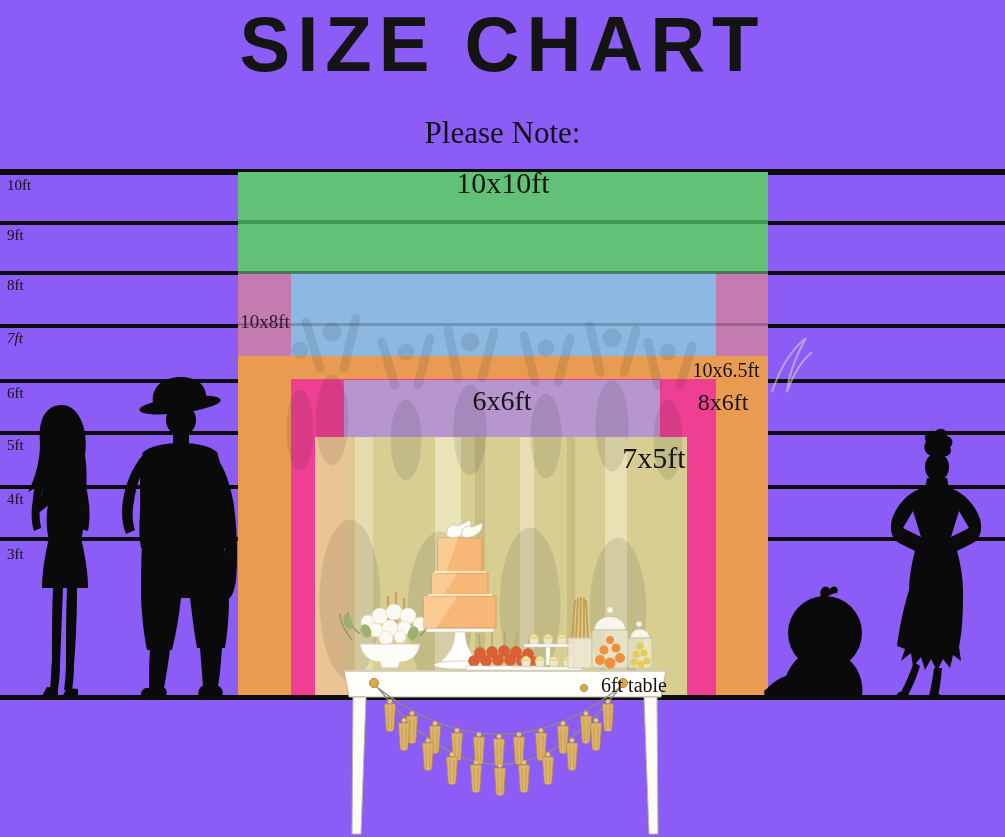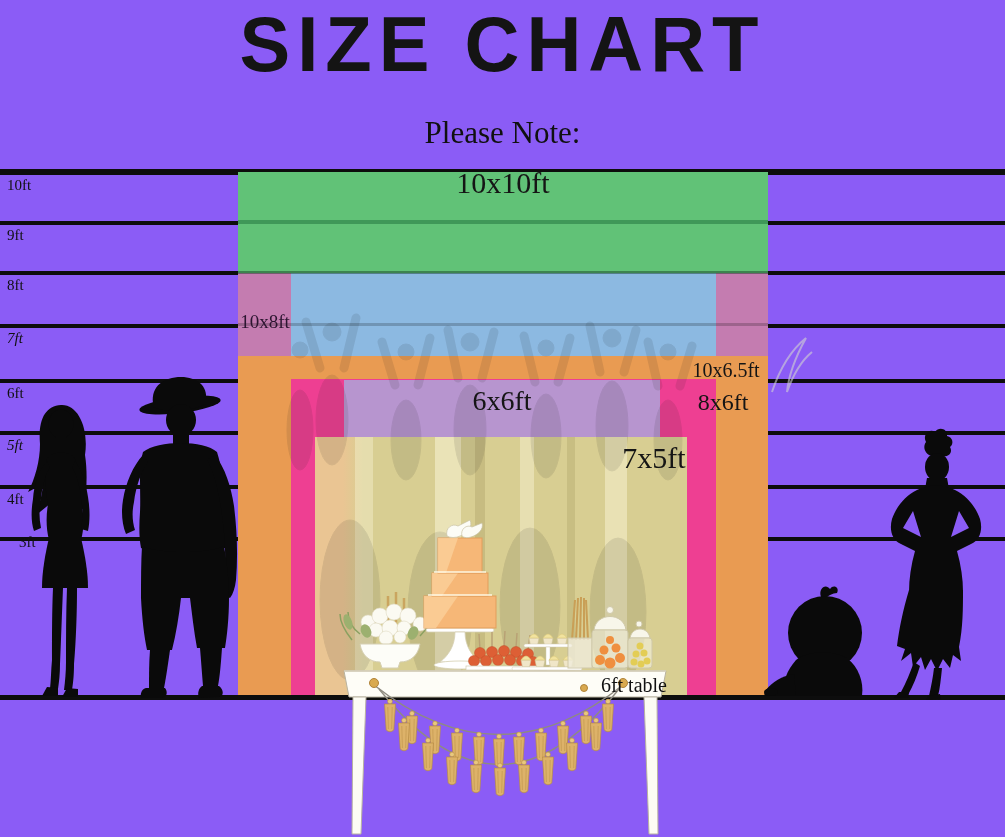--- a/index.html
+++ b/index.html
@@ -54,23 +54,23 @@
   <div class="ftline" style="top:379px;height:4px;"></div>
   <div class="ftline" style="top:431px;height:4px;"></div>
   <div class="ftline" style="top:485px;height:4px;"></div>
   <div class="ftline" style="top:537px;height:4px;"></div>
 
   <div class="tick" style="top:177px;">10ft</div>
   <div class="tick" style="top:227px;">9ft</div>
   <div class="tick" style="top:277px;">8ft</div>
   <div class="tick" style="top:330px;font-style:italic;">7ft</div>
   <div class="tick" style="top:385px;">6ft</div>
-  <div class="tick" style="top:437px;font-style:italic;">5ft</div>
+  <div class="tick" style="top:437px;">5ft</div>
   <div class="tick" style="top:491px;">4ft</div>
-  <div class="tick" style="top:534px;margin-left:12px;">3ft</div>
+  <div class="tick" style="top:546px;">3ft</div>
 
   <div class="rect r-10x10"></div>
   <div class="rect r-10x8"></div>
   <div class="rect r-8x8"></div>
   <div class="rect r-10x65"></div>
   <div class="rect r-8x6"></div>
   <div class="rect r-6x6"></div>
   <div class="rect r-7x5">
     <div class="streak" style="left:40px;width:18px;background:rgba(250,244,214,.4);"></div>
     <div class="streak" style="left:120px;width:26px;background:rgba(250,244,214,.55);"></div>

